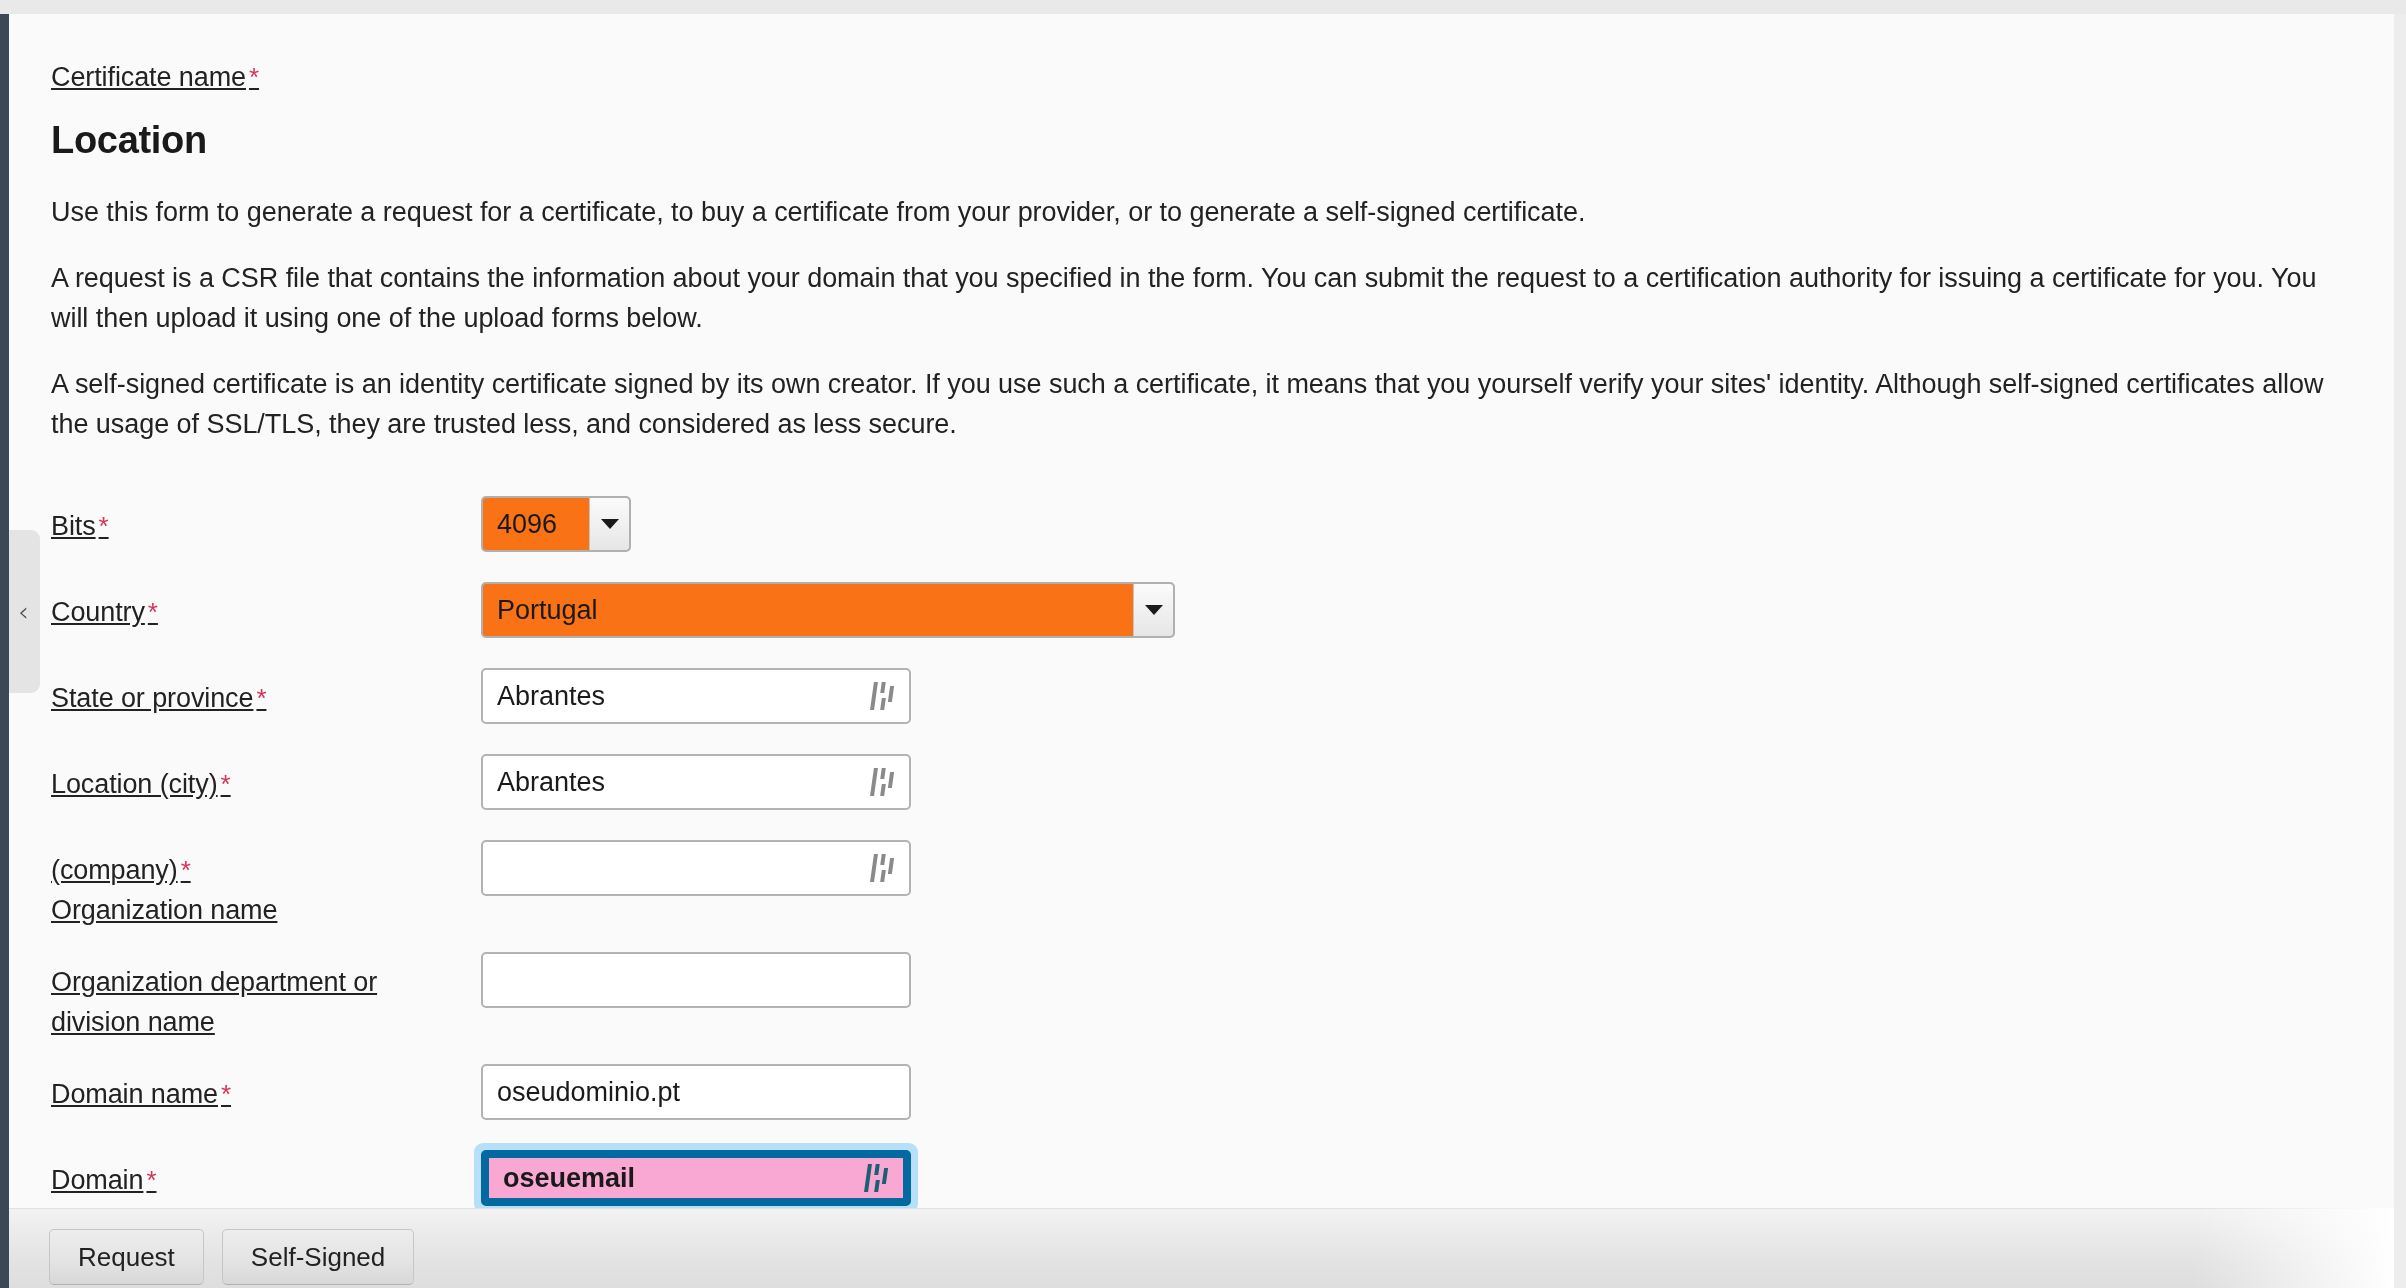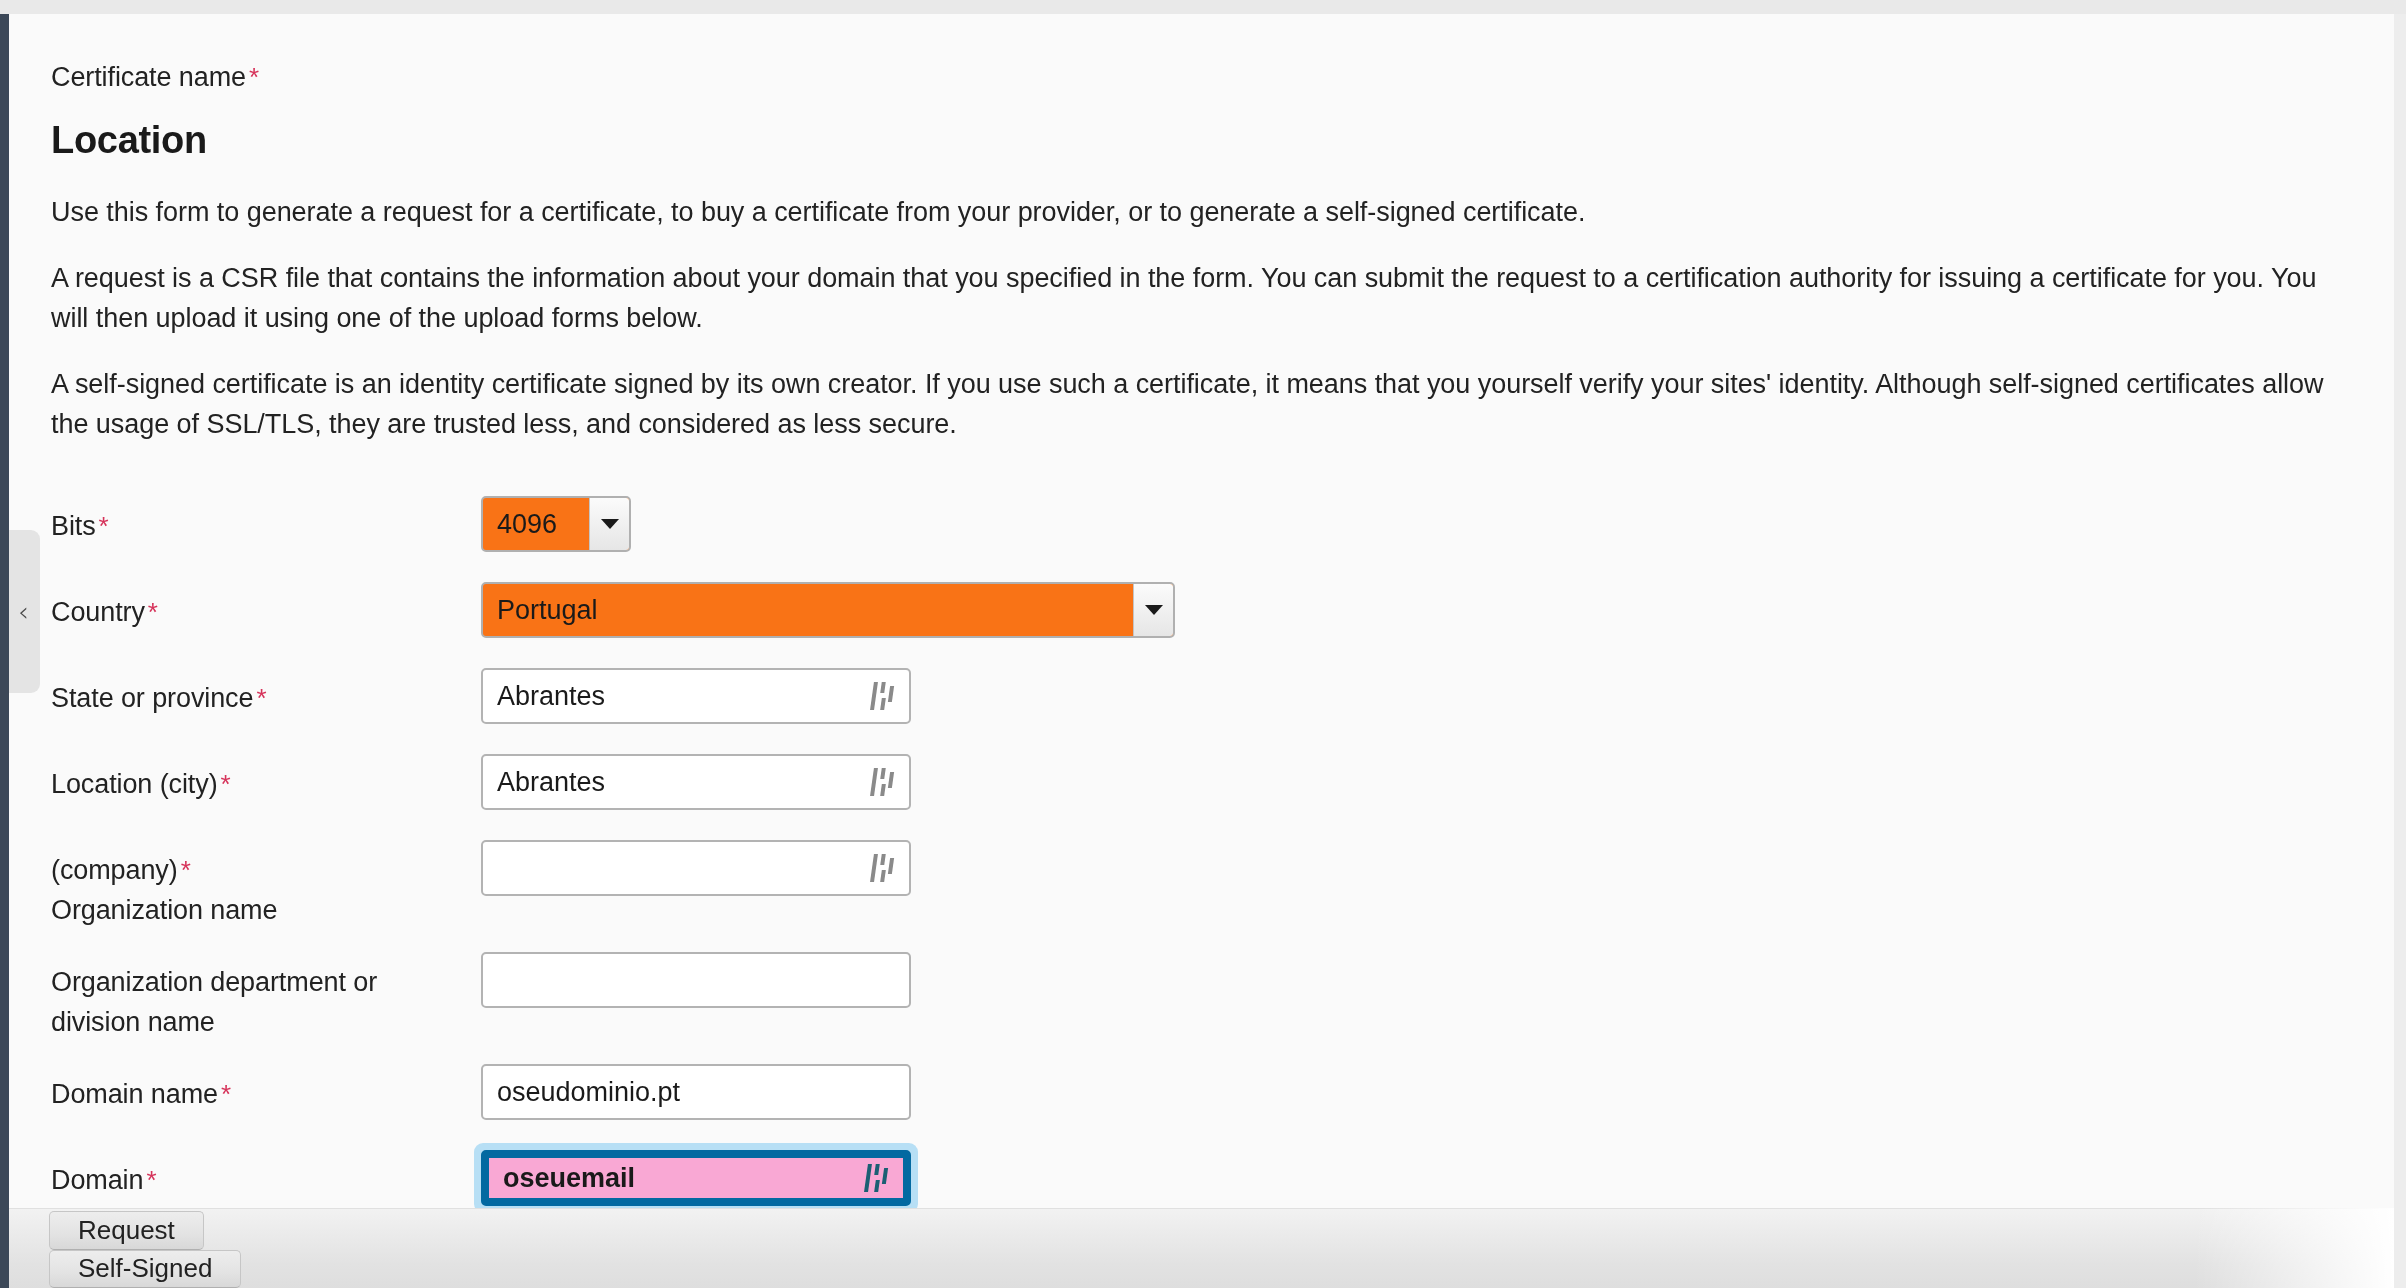--- a/index.html
+++ b/index.html
@@ -97,20 +97,21 @@
   }
 
   .label {
     width: 430px;
     flex: 0 0 430px;
     font-size: 27px;
     line-height: 40px;
     color: #222222;
     padding-top: 10px;
     letter-spacing: -0.1px;
+    text-decoration: underline;
   }
   .label .req {
     color: #d6335a;
     font-size: 26px;
     margin-left: 3px;
   }
 
   .field-wrap { position: relative; }
 
   
@@ -225,23 +226,22 @@
     position: absolute;
     left: 9px;
     bottom: 0;
     width: 2385px;
     height: 80px;
     background: linear-gradient(#f2f2f2, #e2e2e2 70%, #dedede);
     border-top: 1px solid #e0e0e0;
     display: flex;
     align-items: flex-start;
     padding-left: 40px;
-    padding-top: 2px;
+    padding-top: 20px;
     z-index: 4;
-    flex-direction: column;
   }
   .btn {
     height: 56px;
     min-width: 100px;
     padding: 0 28px;
     margin-right: 18px;
     background: linear-gradient(#ededed, #e3e3e3 60%, #d8d8d8);
     border: 1px solid #c6c6c6;
     border-bottom-color: #b0b0b0;
     border-radius: 5px;

